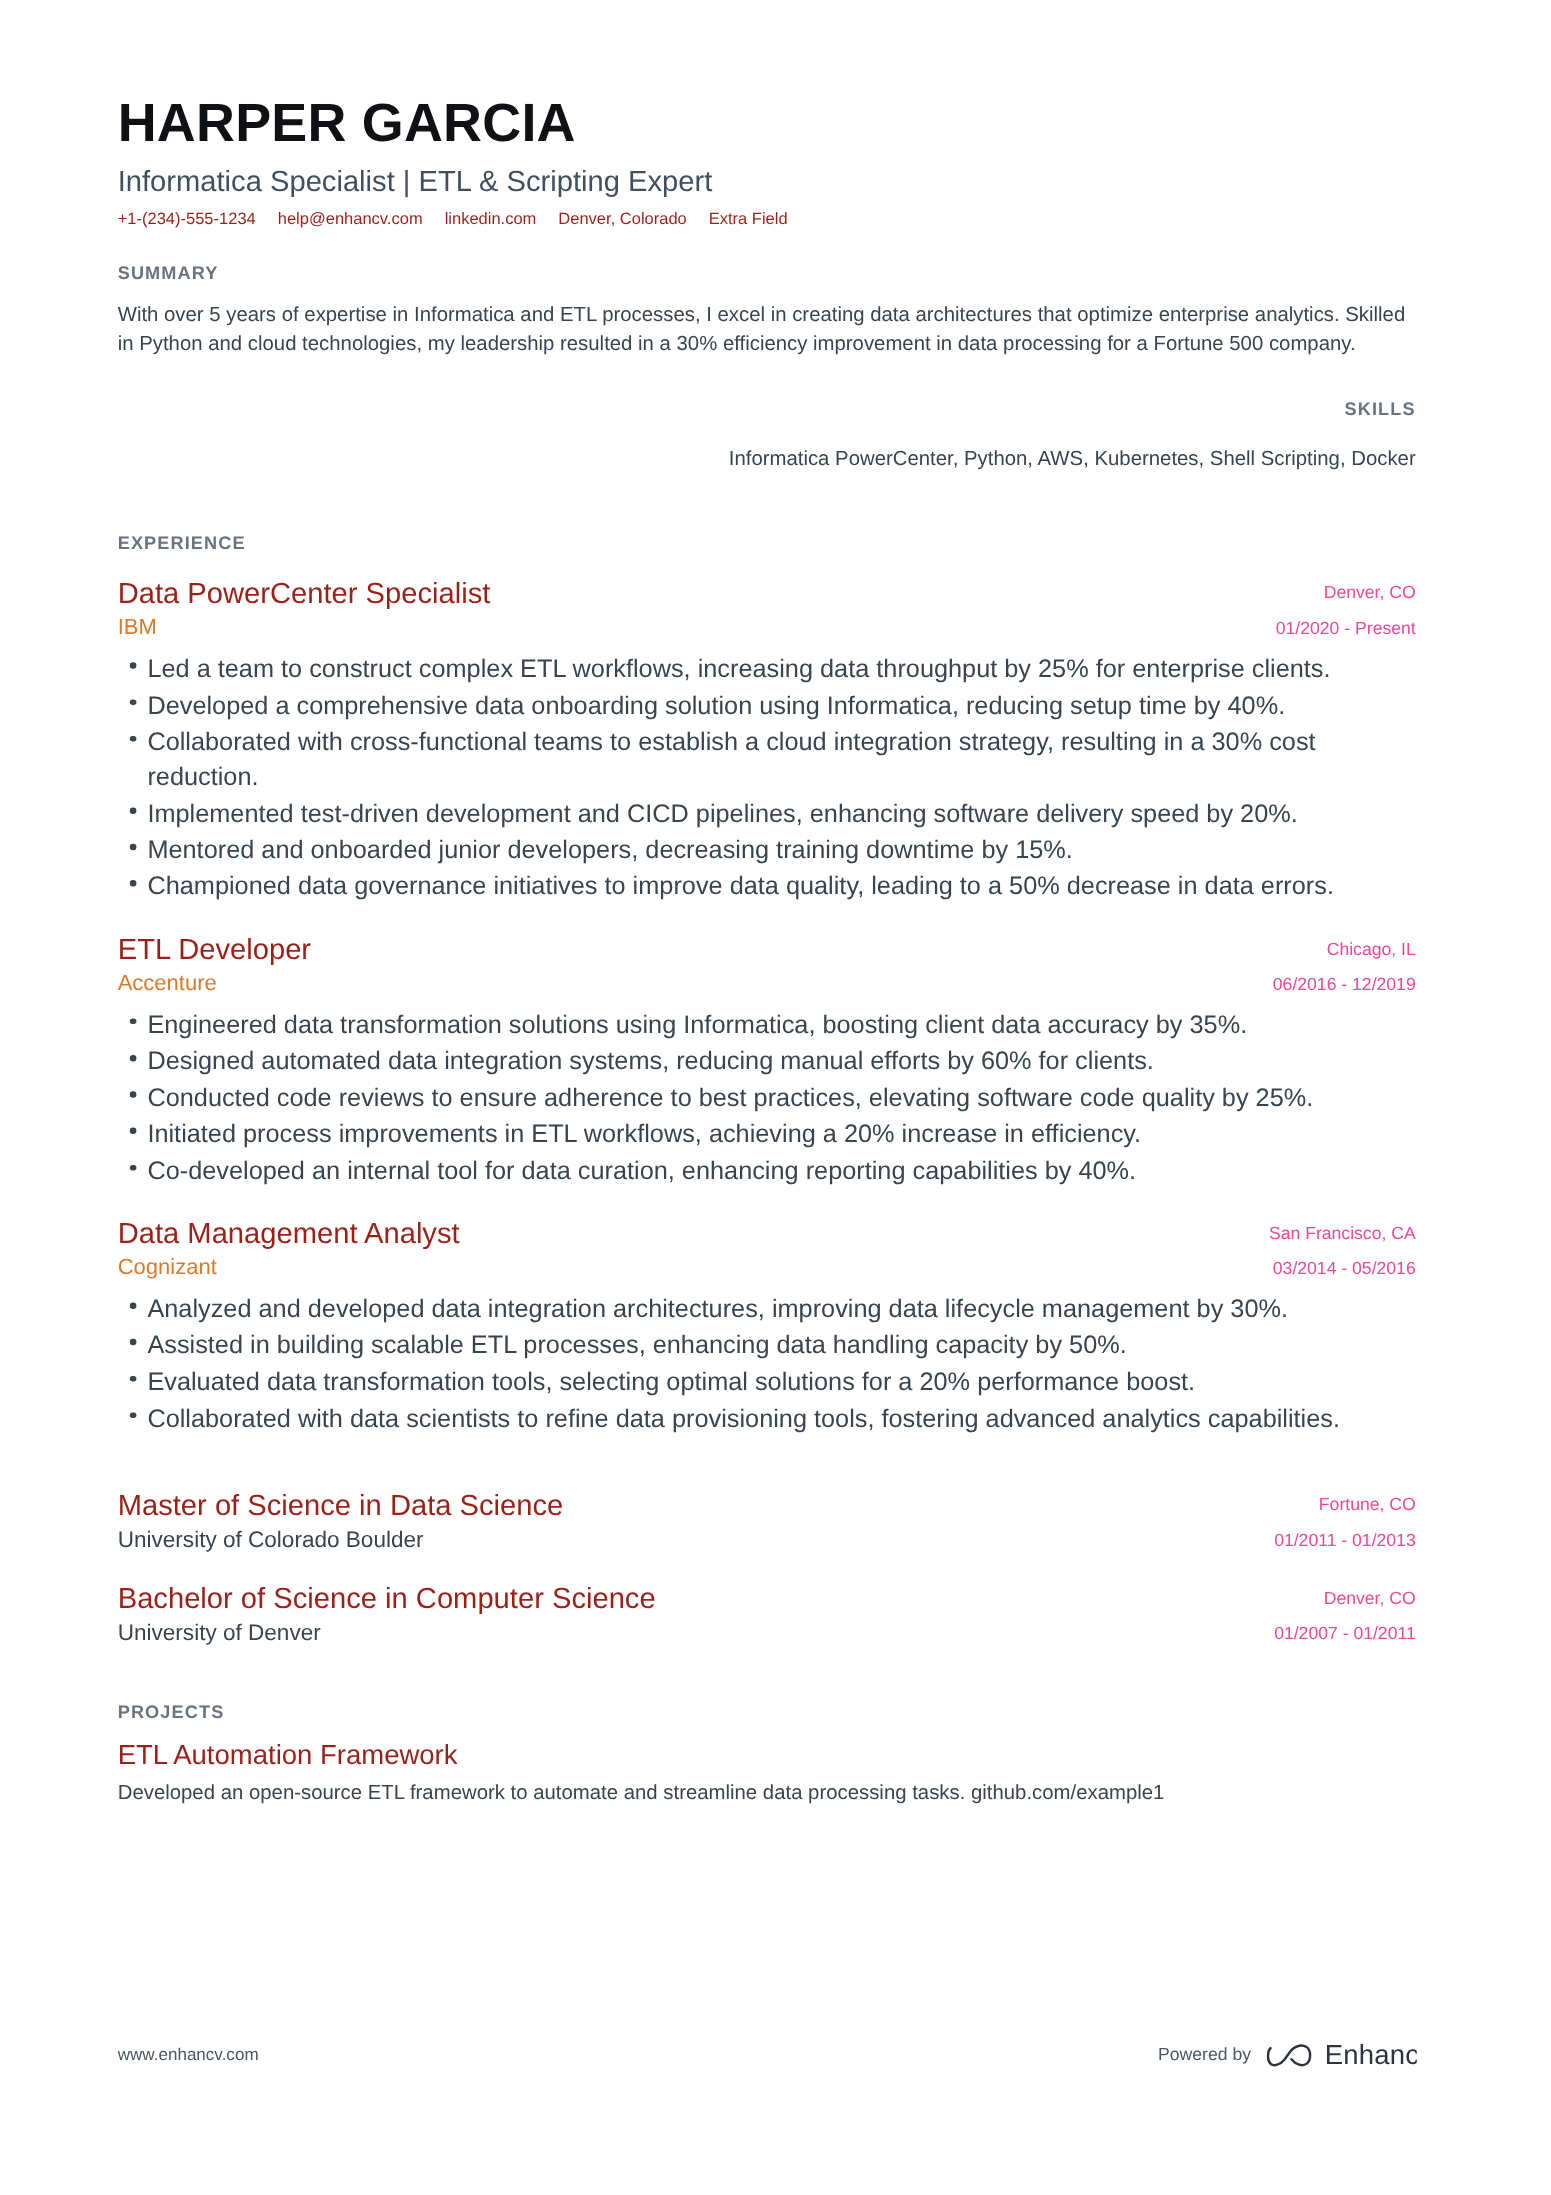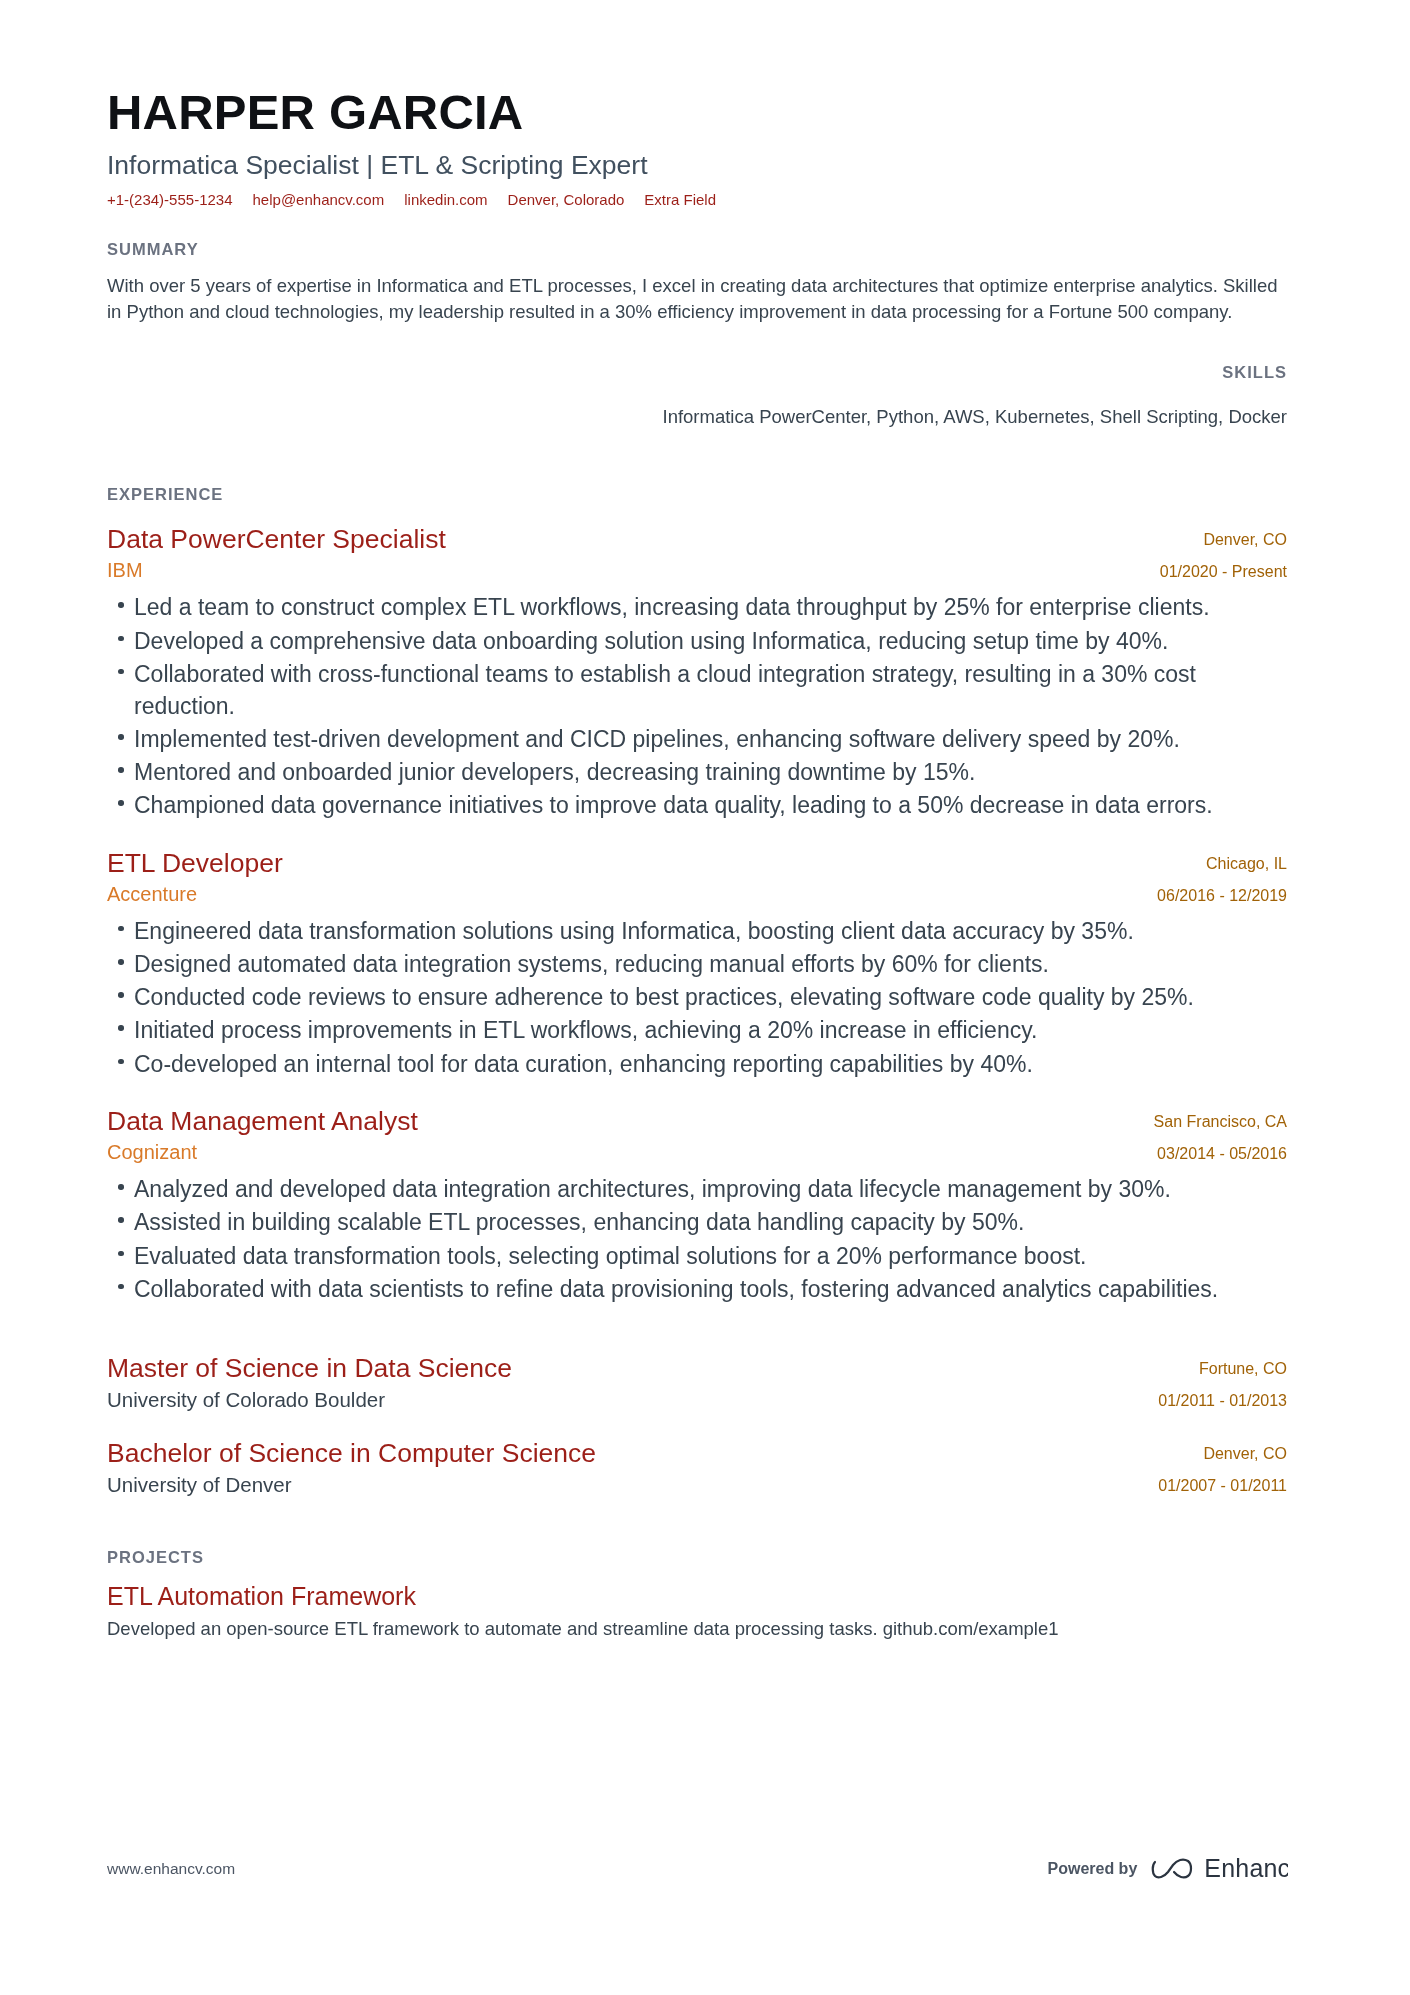--- a/index.html
+++ b/index.html
@@ -105,21 +105,21 @@
   }
   .entry-company {
     font-size: 20px;
     font-weight: 400;
     color: #d97a29;
     margin-top: 3px;
     line-height: 1.2;
   }
   .entry-meta {
     font-size: 16px;
-    color: #a16207;
+    color: #ec4899;
     line-height: 1.25;
     white-space: nowrap;
   }
   .entry-meta.date { margin-top: 12px; }
 
   ul.bullets {
     list-style: none;
     margin: 9px 0 0 0;
     padding: 0;
   }
@@ -185,21 +185,20 @@
     color: #4b5563;
   }
   .footer-right {
     display: flex;
     align-items: center;
     gap: 14px;
   }
   .powered {
     font-size: 16px;
     color: #4b5563;
-    font-weight: bold;
   }
   .brand {
     display: flex;
     align-items: center;
     gap: 9px;
   }
   .brand-word {
     font-size: 25px;
     color: #2b3440;
     letter-spacing: 0.2px;

